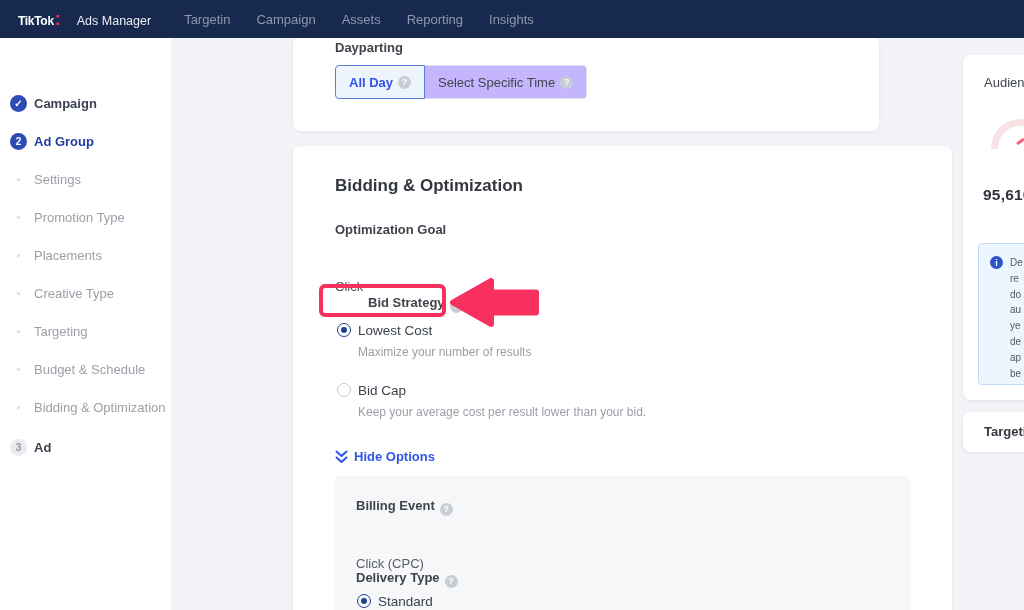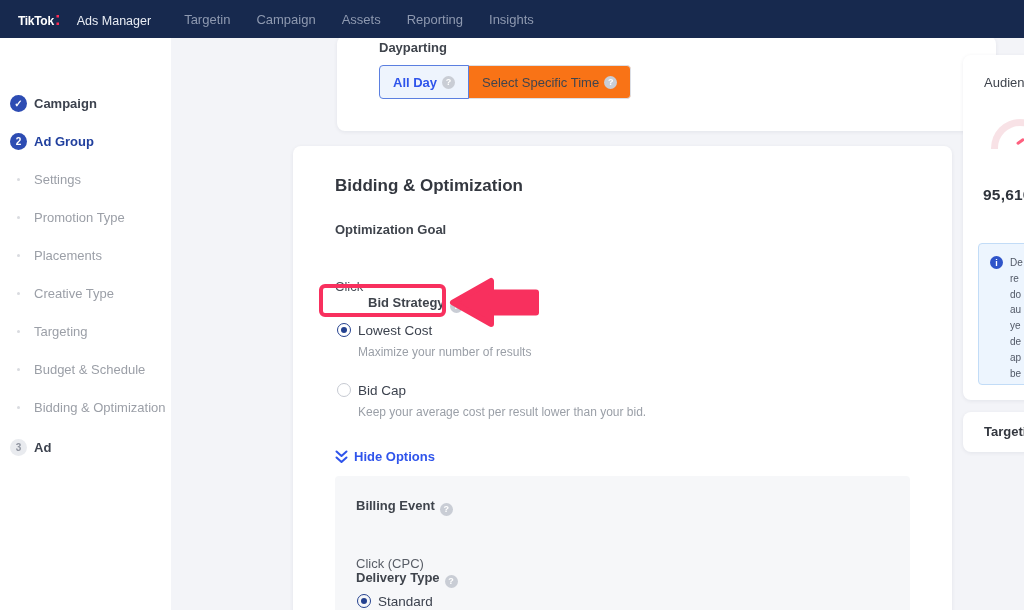--- a/index.html
+++ b/index.html
@@ -35,41 +35,41 @@
   }
   .step-ico.blue { background:#2d4cb3; color:#fff; }
   .step-ico.gray { background:#e9ebef; color:#9095a0; }
   .dot-ico { width:17px; flex:0 0 17px; display:flex; justify-content:center; }
   .dot-ico i { width:3px; height:3px; border-radius:50%; background:#d9dbe0; }
   .side-label { margin-left:7px; font-size:13px; color:#9b9fa7; }
   .side-label.strong { color:#3c424e; font-weight:bold; }
   .side-label.active { color:#21409e; font-weight:bold; }
   
   .card { position:absolute; background:#fff; border-radius:8px; box-shadow:0 1px 4px rgba(20,30,60,.07); }
-  .card1 { left:293px; top:36px; width:659px; height:95px;margin-left:44px; }
+  .card1 { left:293px; top:36px; width:586px; height:95px; }
   .card2 { left:293px; top:146px; width:659px; height:600px; }
   .section-label { position:absolute; font-size:13px; font-weight:bold; color:#3f444c; }
   .plain-value { position:absolute; font-size:13px; color:#4c525b;margin-top:32px; }
   .card-title { position:absolute; left:42px; top:30px; font-size:17px; font-weight:bold; color:#33373f; }
   
   .help {
     display:inline-flex; width:13px; height:13px; border-radius:50%;
     background:#c9cdd5; color:#fff; font-size:9px; font-weight:bold;
     align-items:center; justify-content:center; vertical-align:-2px; margin-left:5px;
     cursor:pointer;
   }
   
   .seg { position:absolute; left:42px; top:29px; display:flex; height:26px; font-size:13px; }
   .seg-opt { display:flex; align-items:center; justify-content:center; padding:16px 13px; cursor:pointer; }
   .seg-opt.sel {
     background:#eef4fd; border:1px solid #5b7fe0; color:#2f54eb; font-weight:bold;
     border-radius:4px 0 0 4px; z-index:2;
   }
   .seg-opt.unsel {
-    background:#f97316; border:1px solid #dcdfe6; color:#41454e;
+    background:#c4b5fd; border:1px solid #dcdfe6; color:#41454e;
     border-radius:0 4px 4px 0; margin-left:-1px;
   }
   
   .radio { position:absolute; width:14px; height:14px; border-radius:50%; cursor:pointer; }
   .radio.on { border:1.5px solid #24418f; }
   .radio.on::after {
     content:""; position:absolute; left:2.5px; top:2.5px; width:6px; height:6px;
     border-radius:50%; background:#24418f;
   }
   .radio.off { border:1.5px solid #c6cad2; background:#fff; }

